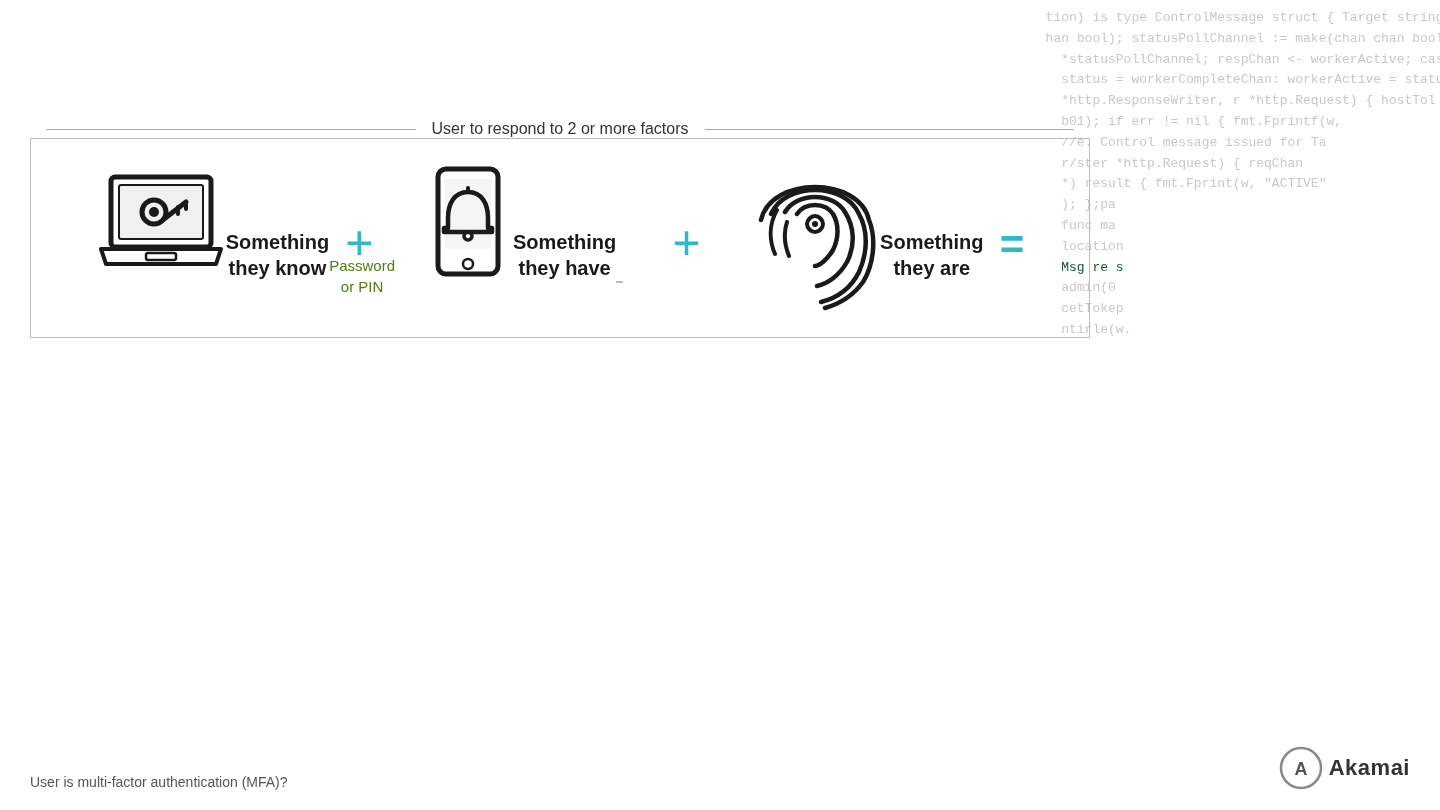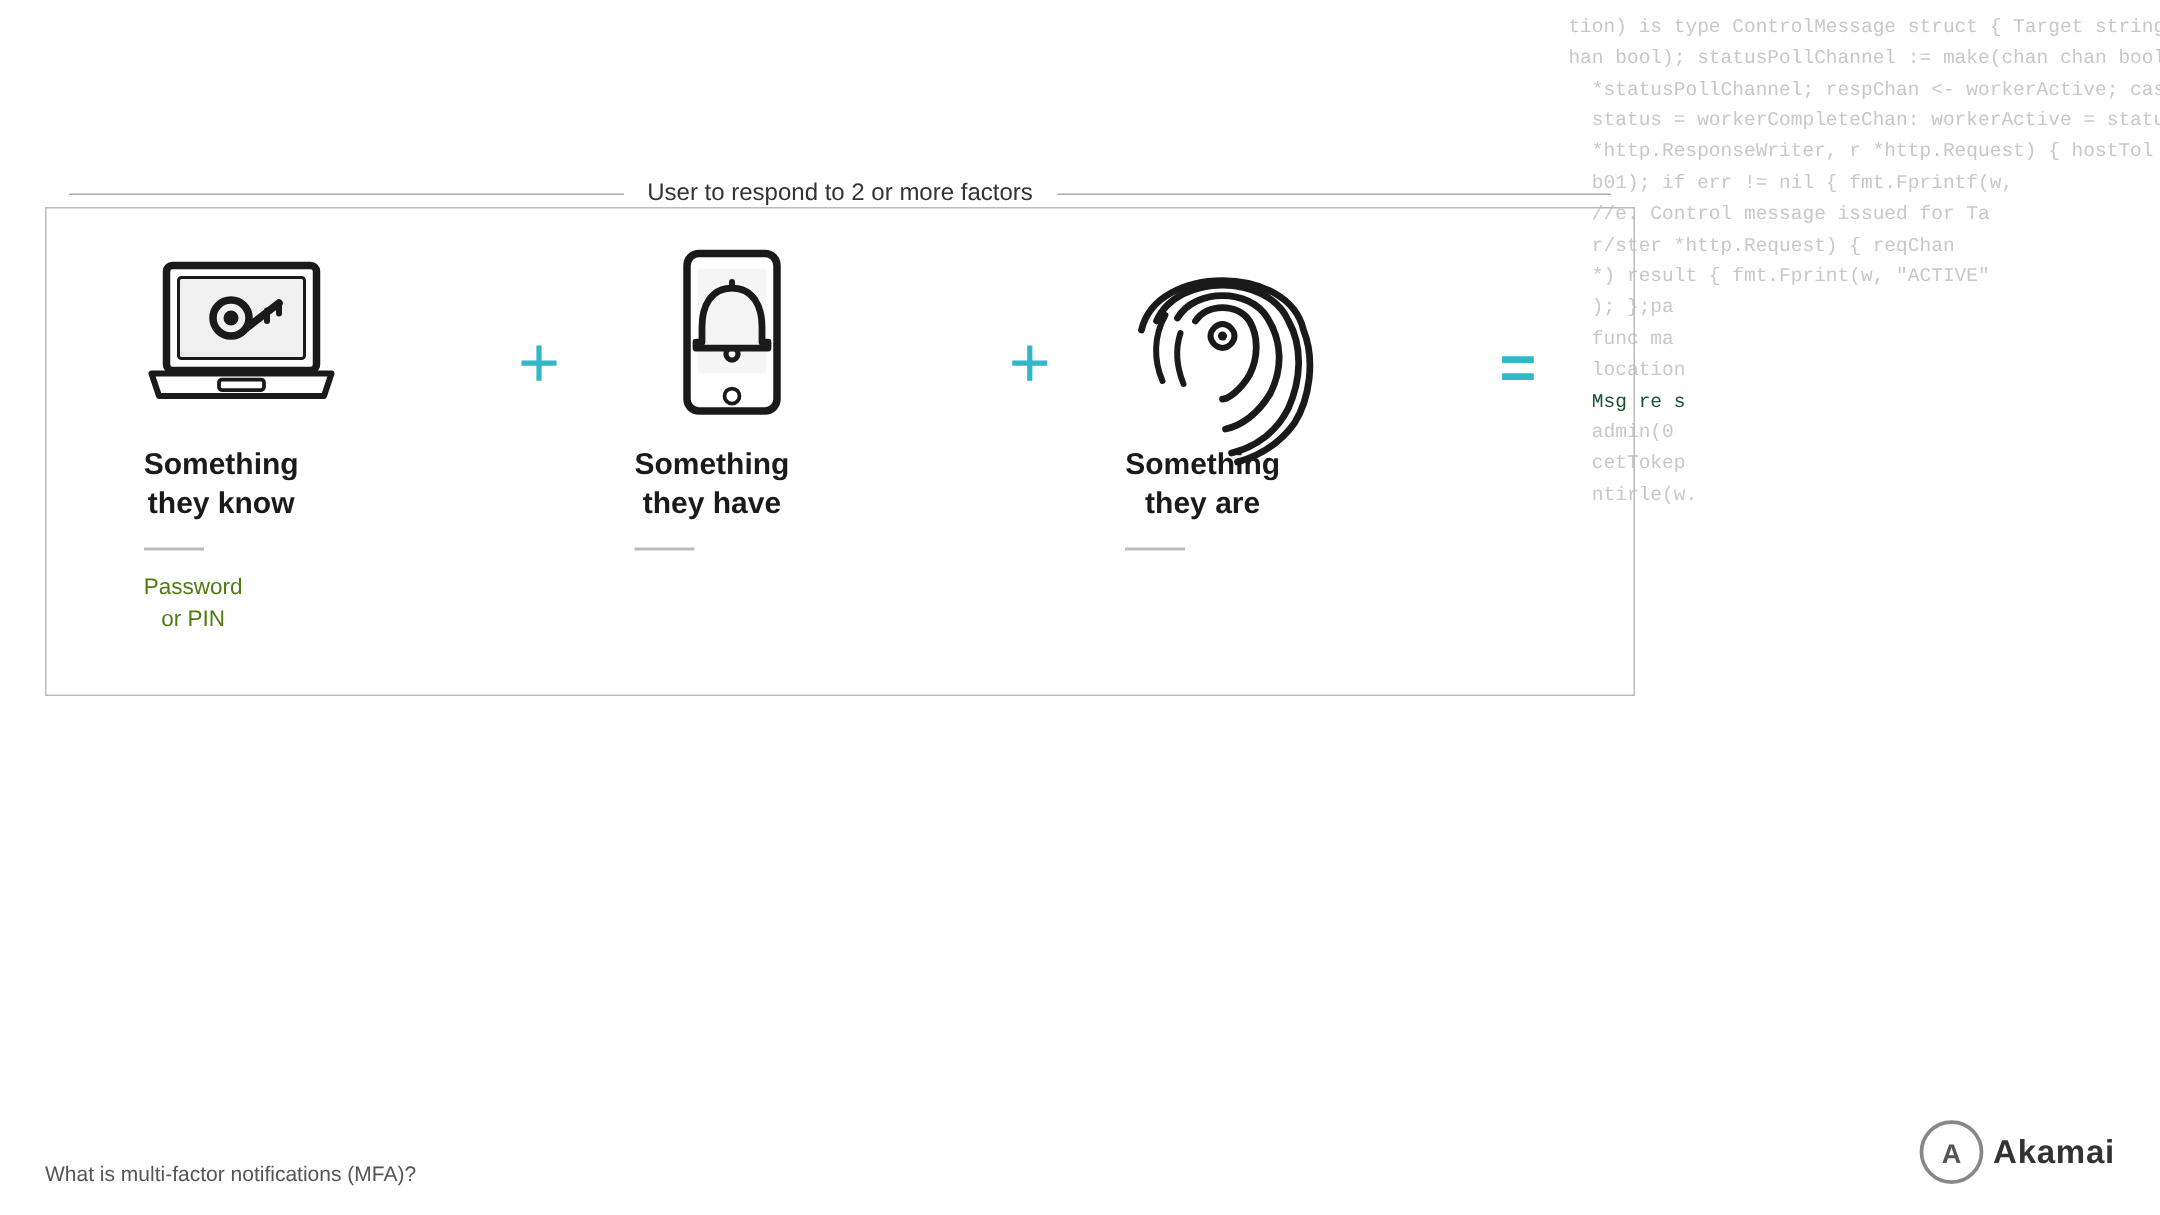--- a/index.html
+++ b/index.html
@@ -67,22 +67,21 @@
       padding: 30px 40px 40px 40px;
       margin-top: 0;
       display: flex;
       align-items: flex-start;
       justify-content: space-around;
     }
 
     
     .factor-item {
       display: flex;
-      flex-direction: column;
-      align-items: flex-start;
+      align-items: flex-end;
       width: 200px;
       text-align: center;
     }
 
     .factor-icon {
       width: 130px;
       height: 110px;
       display: flex;
       align-items: center;
       justify-content: center;
@@ -280,21 +279,21 @@
       <div class="factor-divider"></div>
     </div>
 
     <div class="equals-op">=</div>
 
 
   </div>
 </div>
 
 <div class="bottom-bar">
-  <span class="bottom-label">What is multi-factor notifications (MFA)?</span>
+  <span class="bottom-label">User is multi-factor authentication (MFA)?</span>
 
   <div class="akamai-logo">
 
     <svg width="44" height="44" viewBox="0 0 44 44">
       <circle cx="22" cy="22" r="20" fill="none" stroke="#888" stroke-width="2.5"></circle>
       <text x="22" y="29" text-anchor="middle" font-size="18" font-weight="bold" fill="#555" font-family="Arial">A</text>
     </svg>
     <span class="akamai-logo-text">Akamai</span>
   </div>
 </div>

